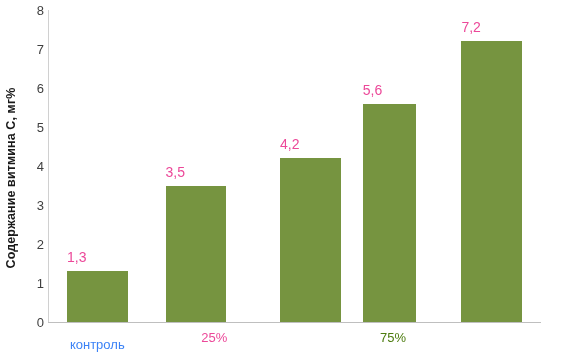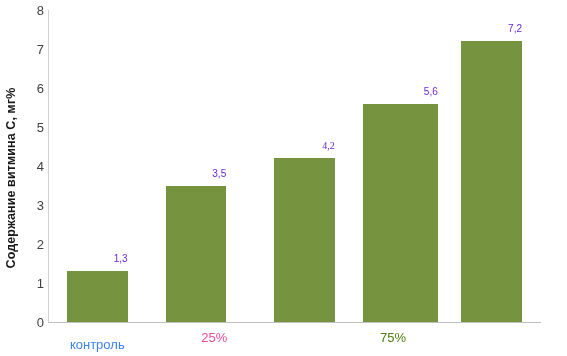--- a/index.html
+++ b/index.html
@@ -93,23 +93,23 @@
     position: absolute;
     bottom: 0;
     left: 0;
     right: 0;
     background: #769440;
   }
   .bar-label {
     position: absolute;
     left: 0;
     right: 0;
-    text-align: right;
-    font-size: 10px;
-    color: #6d28d9;
+    text-align: left;
+    font-size: 14px;
+    color: #ec4899;
     line-height: 1;
   }
 
   
   .x-labels {
     position: absolute;
     left: 48px;
     top: 330px;
     width: 493px;
     height: 22px;
@@ -147,25 +147,25 @@
 
   <div class="plot">
       <div class="bar-slot" style="left: 18.9805px; width: 60.639px;">
         <div class="bar" style="height: 50.7px; background: rgb(118, 148, 64);"></div>
         <div class="bar-label" style="bottom: 57.7px;">1,3</div>
       </div>
       <div class="bar-slot" style="left: 117.581px; width: 60.639px; text-decoration: underline;">
         <div class="bar" style="height: 136.5px; background: rgb(118, 148, 64);"></div>
         <div class="bar-label" style="bottom: 143.5px;">3,5</div>
       </div>
-      <div class="bar-slot" style="left: 226px; width: 60.639px; font-family: Liberation Serif, serif;">
+      <div class="bar-slot" style="left: 232px; width: 60.639px;">
         <div class="bar" style="height: 163.8px; background: rgb(118, 148, 64);"></div>
         <div class="bar-label" style="bottom: 170.8px;">4,2</div>
       </div>
-      <div class="bar-slot" style="left: 314.78px; width: 75px;">
+      <div class="bar-slot" style="left: 314.78px; width: 53px;">
         <div class="bar" style="height: 218.4px; background: rgb(118, 148, 64);"></div>
         <div class="bar-label" style="bottom: 225.4px;">5,6</div>
       </div>
       <div class="bar-slot" style="left: 413.38px; width: 60.639px;">
         <div class="bar" style="height: 280.8px; background: rgb(118, 148, 64);"></div>
         <div class="bar-label" style="bottom: 287.8px;">7,2</div>
       </div>
     </div>
 
   <div class="x-labels">

